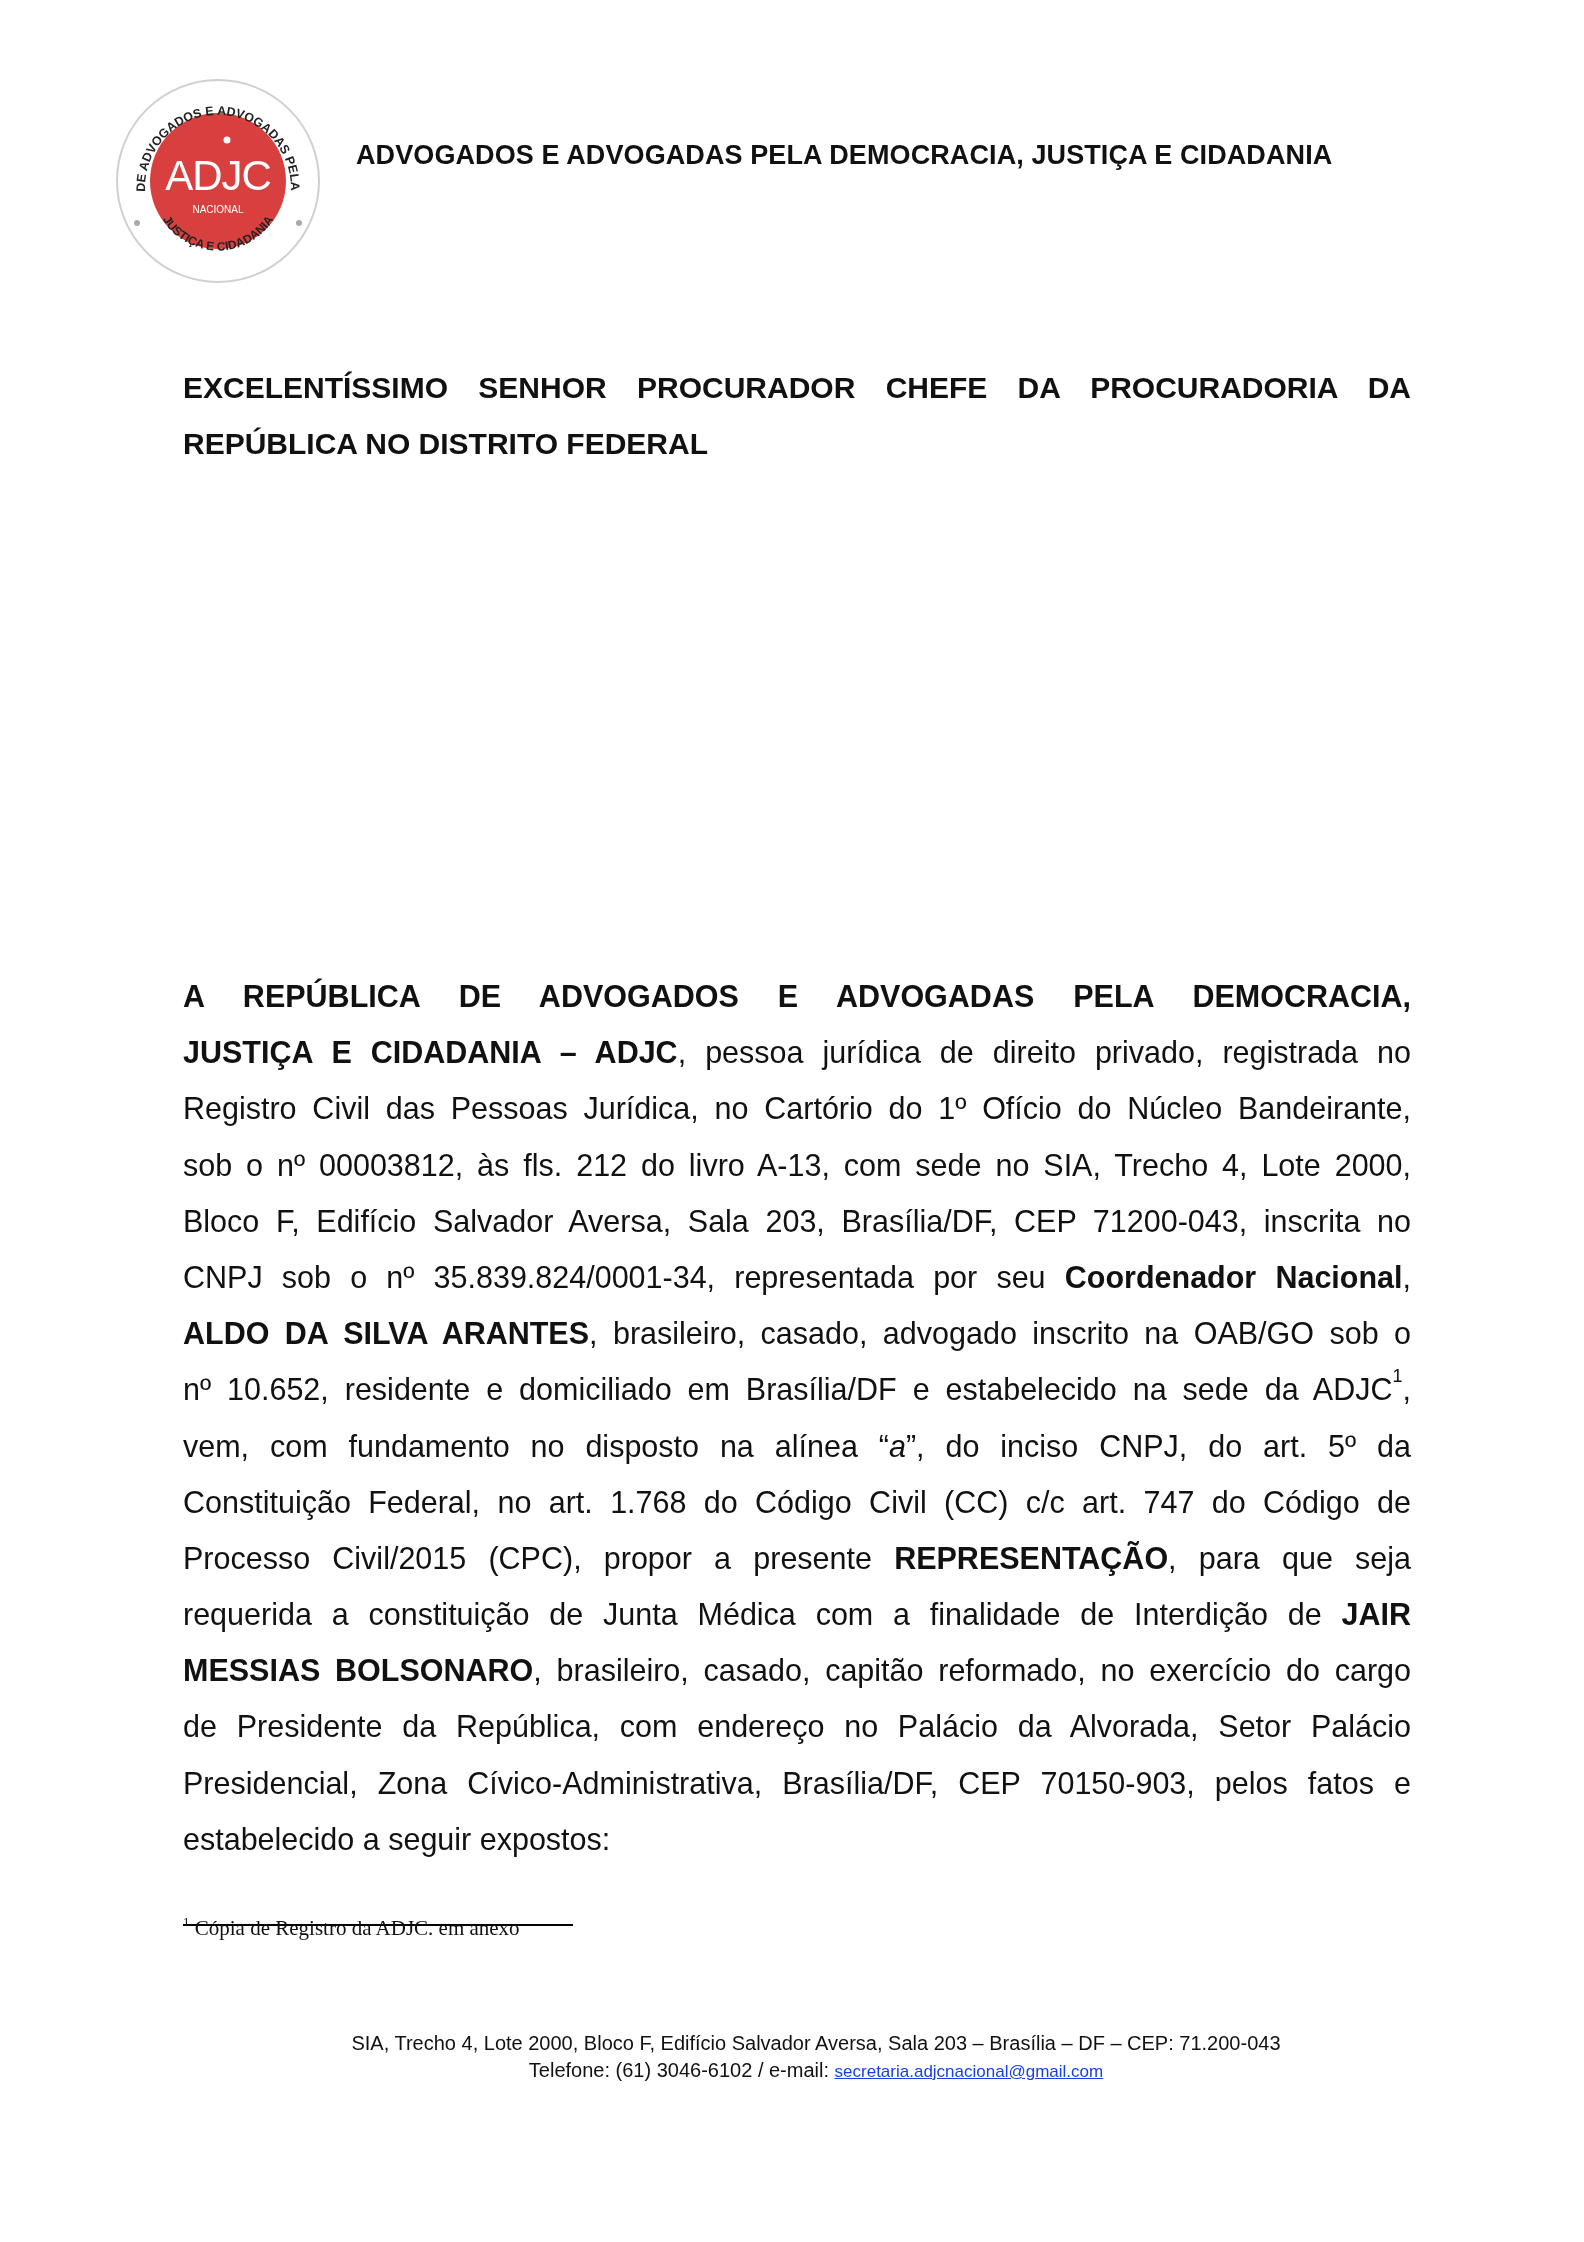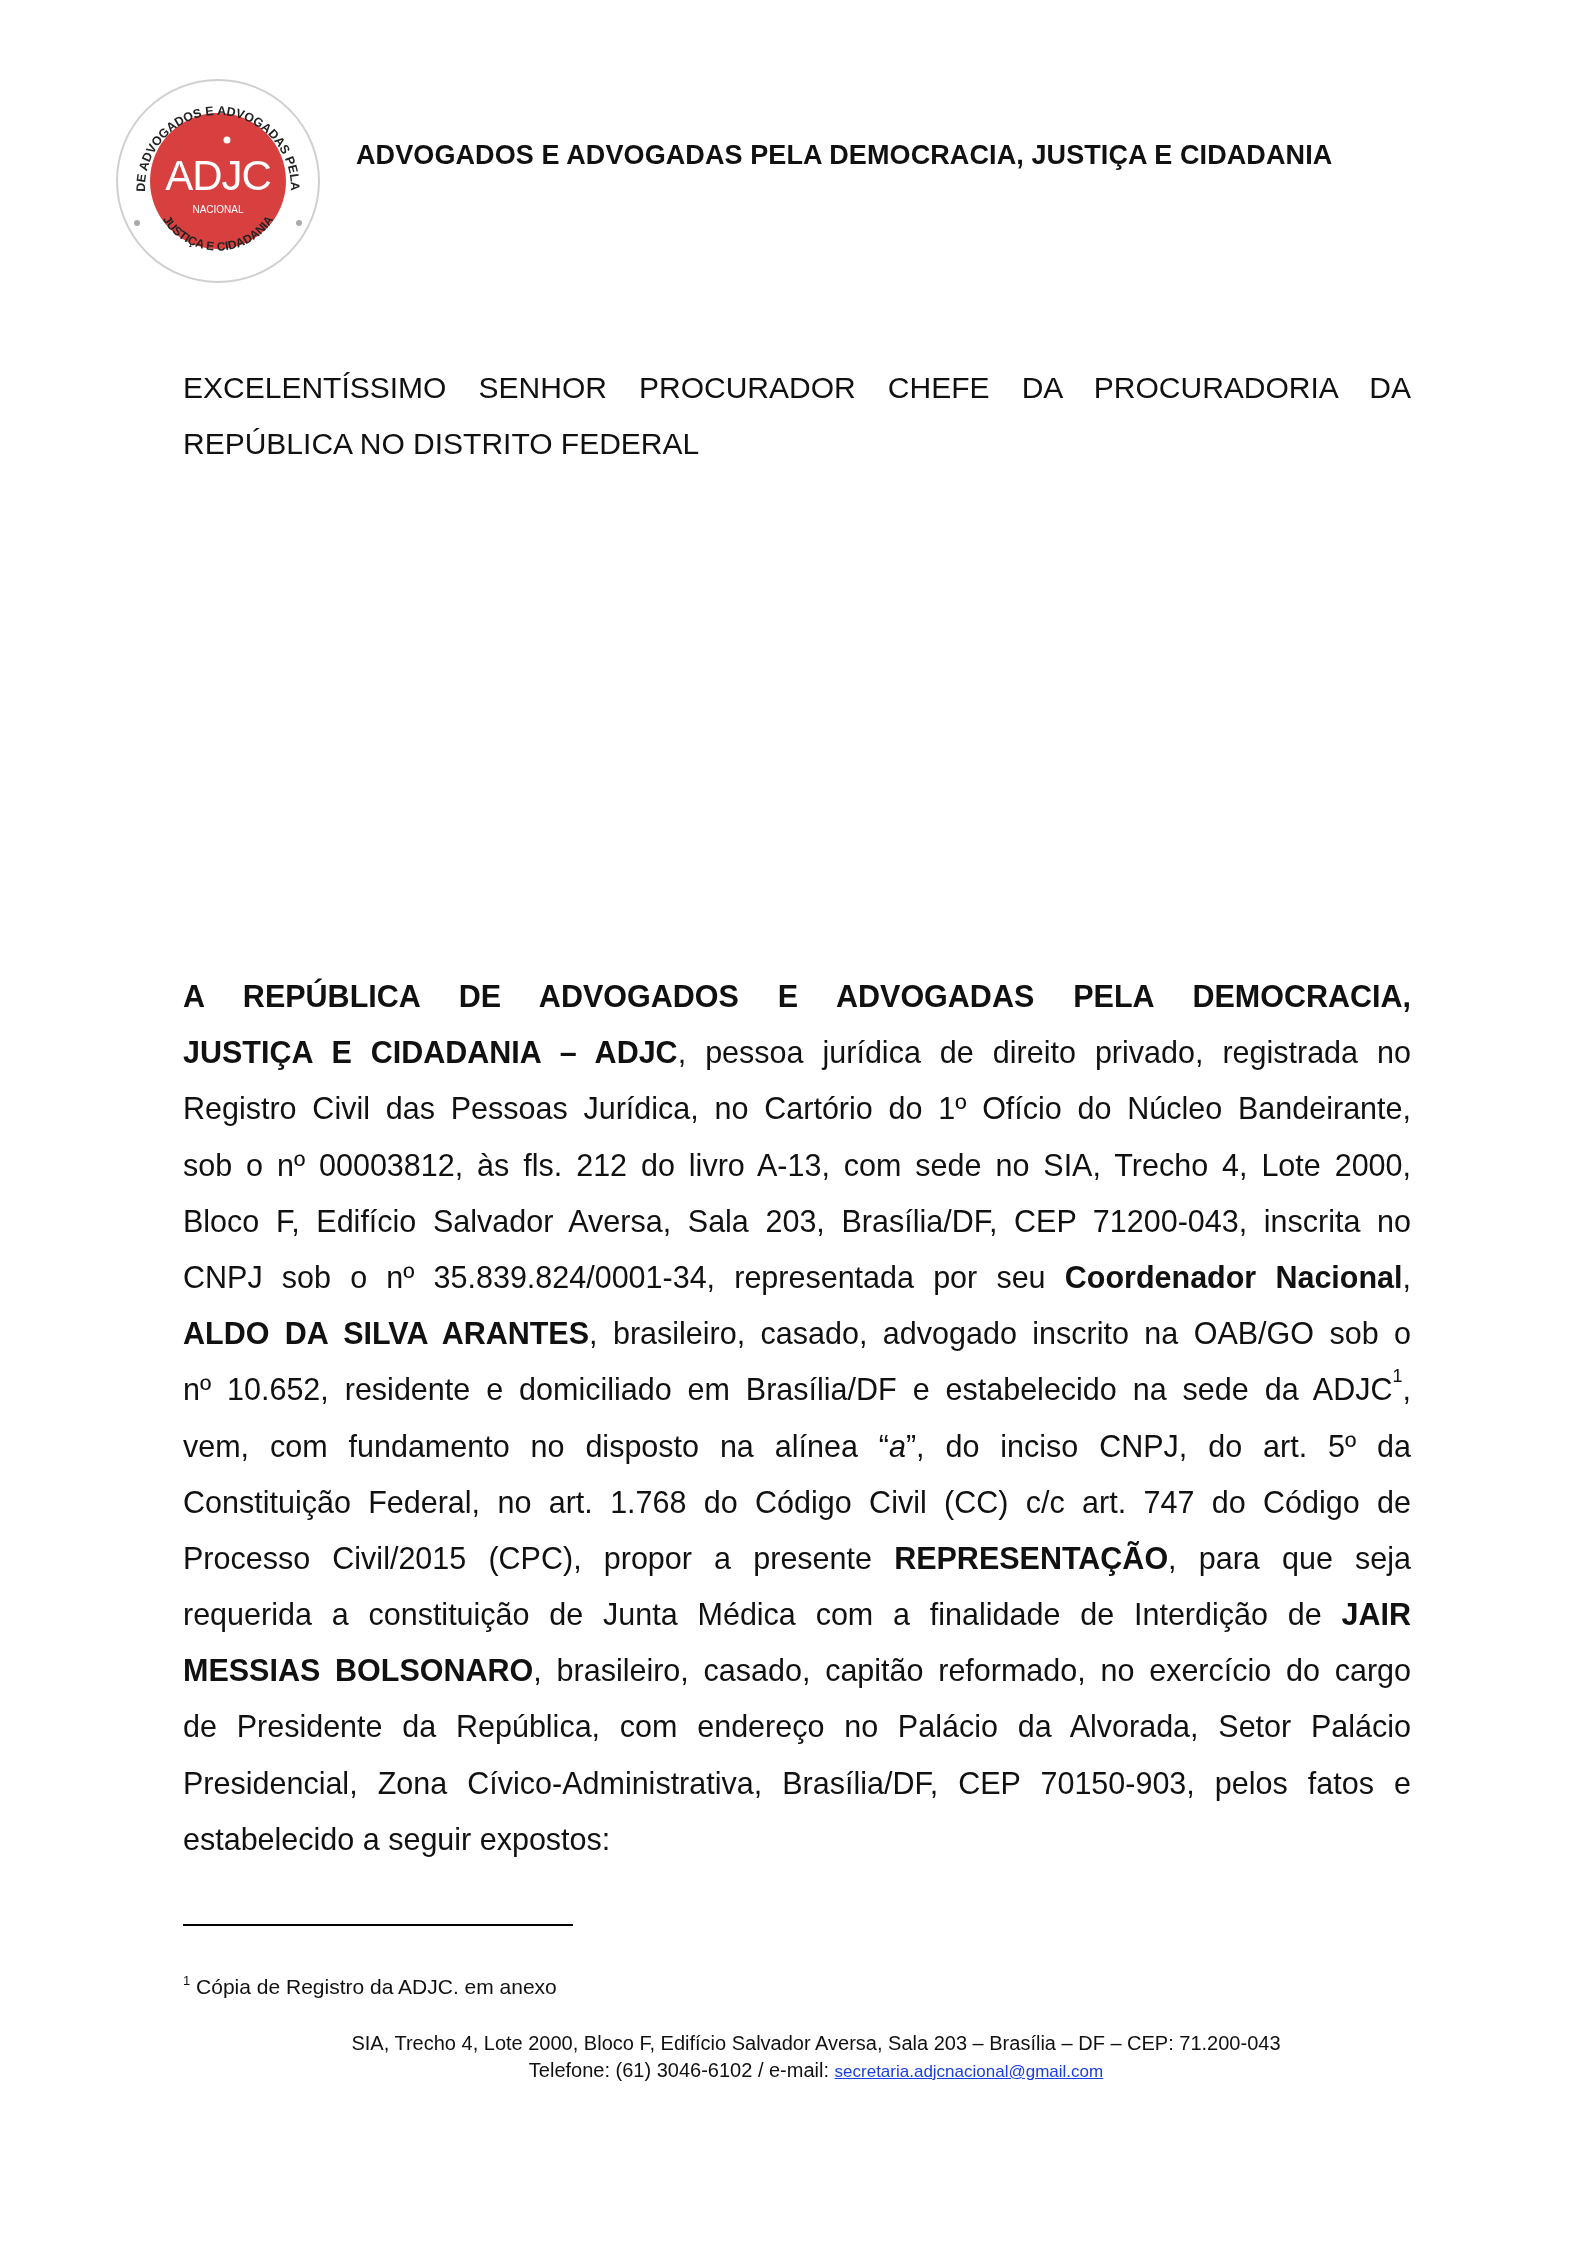--- a/index.html
+++ b/index.html
@@ -2,30 +2,30 @@
 <html><head>
 <meta charset="utf-8">
 <style>
   html, body { margin: 0; padding: 0; background: #ffffff; }
   body { width: 1584px; height: 2242px; position: relative; overflow: hidden;
          font-family: "Liberation Sans", sans-serif; color: #111; }
   .logo { position: absolute; left: 115px; top: 78px; width: 206px; height: 206px; }
   .org-header { position: absolute; left: 350px; top: 140px; font-size: 27px; font-weight: bold;
                 letter-spacing: 0.1px; white-space: nowrap; margin-left: 6px; }
   .addressee { position: absolute; left: 183px; top: 360px; width: 1228px; font-size: 30px;
-               font-weight: normal; line-height: 56px; text-align: justify; text-align-last: left; }
+               font-weight: bold; line-height: 56px; text-align: justify; text-align-last: left; }
   .addressee .l1 { display: block; text-align: justify; text-align-last: justify; }
   .body-text { position: absolute; left: 183px; top: 968px; width: 1228px; font-size: 30.5px;
                line-height: 56.2px; }
   .body-text .line { display: block; text-align: justify; text-align-last: justify; white-space: nowrap; height: 56.2px; }
   .body-text .line.last { text-align-last: left; }
   .body-text b { font-weight: bold; }
   .body-text sup { font-size: 18px; vertical-align: top; line-height: 1; position: relative; top: 6px; }
   .fn-rule { position: absolute; left: 183px; top: 1924px; width: 390px; height: 2px; background: #000; }
-  .footnote { position: absolute; left: 183px; top: 1975px; font-size: 21px; font-family: Liberation Sans, sans-serif; }
+  .footnote { position: absolute; left: 183px; top: 1916px; font-size: 21px; font-family: Liberation Serif, serif; }
   .footnote sup { font-size: 13px; vertical-align: top; position: relative; top: -2px; }
   .footer { position: absolute; left: 0; width: 1584px; top: 2030px; text-align: center; font-size: 20px; line-height: 27px; padding-left: 24px; }
   .footer a { color: #1a3fe0; text-decoration: underline; font-size: 17px; }
 </style>
 </head>
 <body>
 
 <svg class="logo" viewBox="0 0 206 206">
   <defs>
     <path id="ringTop" d="M 30 110 A 73 73 0 1 1 176 110"></path>

